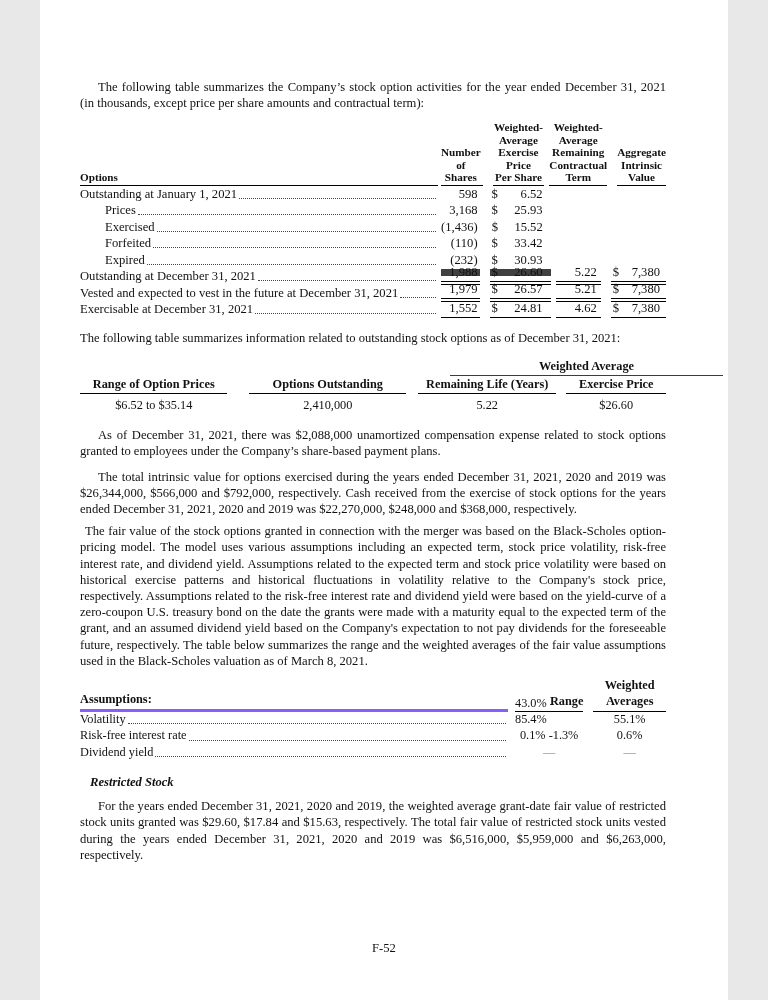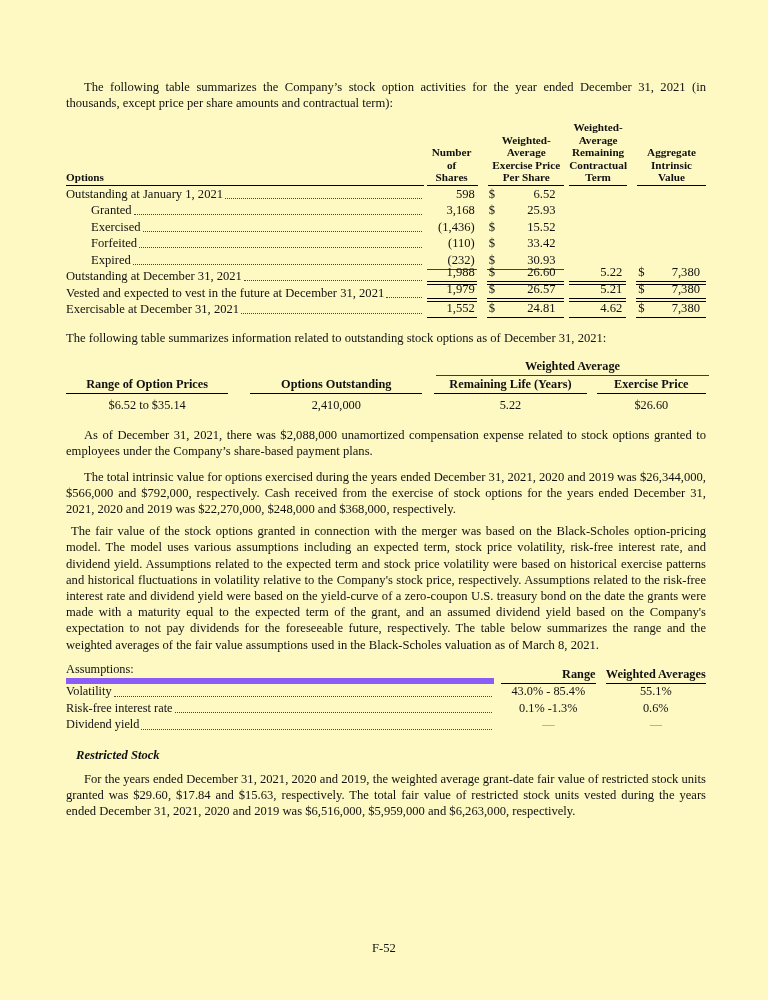--- a/index.html
+++ b/index.html
@@ -1,21 +1,21 @@
 <!DOCTYPE html>
 <html><head>
 <meta charset="utf-8">
 <style>
   html,body { margin:0; padding:0; background:#e8e8e8; }
   .page {
-    position:relative; width:768px; height:1000px; margin:0 auto;
-    background:#fef9c3; color:#111;
+    position:relative; width:688px; height:1000px; margin:0 auto;
+    background:#ffffff; color:#111;
     font-family:"Liberation Serif","DejaVu Serif",serif;
     font-size:12.6px; line-height:16.2px;
-    box-sizing:border-box; padding:79px 62px 0 66px;
+    box-sizing:border-box; padding:79px 62px 0 40px;
     overflow:hidden;
   }
   p { margin:0; text-align:justify; }
   .indent { text-indent:18px; }
   .small-indent { text-indent:5px; }
 
   
   .dots { flex:1 1 auto; min-width:8px; border-bottom:1px dotted #444; margin:0 2px 3px 2px; }
 
   
@@ -29,40 +29,40 @@
   .t1 .hc.label { text-align:left; flex:0 0 358px; }
   .t1row { display:flex; height:16.5px; }
   .cell { display:flex; align-items:flex-end; box-sizing:border-box; }
   .c-label { flex:0 0 358px; overflow:hidden; padding-bottom:1px; }
   .c-label .txt { white-space:nowrap; }
   .c-label.sub .txt { padding-left:25px; }
   .c-shares { width:50px; margin-left:3px;  justify-content:flex-end; padding:0 2px 1px 0; }
   .c-price  { width:77px; margin-left:10px; justify-content:space-between; padding:0 8px 1px 2px; }
   .c-term   { width:58px; margin-left:5px;  justify-content:flex-end; padding:0 4px 1px 0; }
   .c-value  { width:70px; margin-left:10px; justify-content:space-between; padding:0 6px 1px 2px; }
-  .bt  { border-top:1px solid #404040; }
+  .bt  { border-top:7px solid #404040; }
   .dbb { border-bottom:4px double #000; }
   .sbb { border-bottom:1px solid #000; }
 
   
   .t2 { margin-top:11px; font-size:12.3px; }
   .t2 .row { display:flex; }
   .t2 .sp { flex:0 0 370px; }
   .t2 .span-cell { flex:0 0 273px; text-align:center; font-weight:bold; border-bottom:1px solid #14532d; padding-bottom:1px; }
   .t2 .c1 { width:163px; }
   .t2 .c2 { width:173px; margin-left:22px; }
   .t2 .c3 { width:153px; margin-left:12px; }
   .t2 .c4 { width:110px; margin-left:10px; }
   .t2 .h { font-weight:bold; text-align:center; border-bottom:1px solid #000; padding-bottom:1px; }
   .t2 .v { text-align:center; padding-top:3px; }
 
   
   .t3 { margin-top:8px; font-size:12.3px; }
   .t3 .hrow { display:flex; align-items:flex-end; }
-  .t3 .hl { flex:0 0 428px; font-weight:normal; border-bottom:6px solid #8b5cf6; padding-bottom:1px; }
+  .t3 .hl { flex:0 0 428px; font-weight:bold; border-bottom:3px solid #8b5cf6; padding-bottom:1px; }
   .t3 .hr { width:96px;  margin-left:7px;  font-weight:bold; text-align:right; border-bottom:1px solid #000; padding-bottom:1px; }
   .t3 .hw { width:102px; margin-left:10px; font-weight:bold; text-align:center; border-bottom:1px solid #000; padding-bottom:1px; }
   .t3row { display:flex; height:16.5px; }
   .t3row .lab { flex:0 0 428px; display:flex; align-items:flex-end; overflow:hidden; padding-bottom:1px; }
   .t3row .lab .txt { white-space:nowrap; }
   .t3row .rng { width:96px;  margin-left:7px;  display:flex; align-items:flex-end; justify-content:center; padding-bottom:1px; }
   .t3row .wav { width:102px; margin-left:10px; display:flex; align-items:flex-end; justify-content:center; padding-bottom:1px; }
   .t3row .dash { color:#8f8f8f; }
 
   .section-heading { margin-top:13px; padding-left:10px; font-weight:bold; font-style:italic; }
@@ -111,21 +111,21 @@
         </div>
       <div class="cell c-term"></div>
       <div class="cell c-value">
           <span></span>
           <span></span>
         </div>
     </div>
 
     <div class="t1row">
       <div class="cell c-label sub">
-          <span class="txt">Granted</span>
+          <span class="txt">Prices</span>
           <span class="dots"></span>
         </div>
       <div class="cell c-shares">3,168</div>
       <div class="cell c-price">
           <span>$</span>
           <span>25.93</span>
         </div>
       <div class="cell c-term"></div>
       <div class="cell c-value">
           <span></span>

